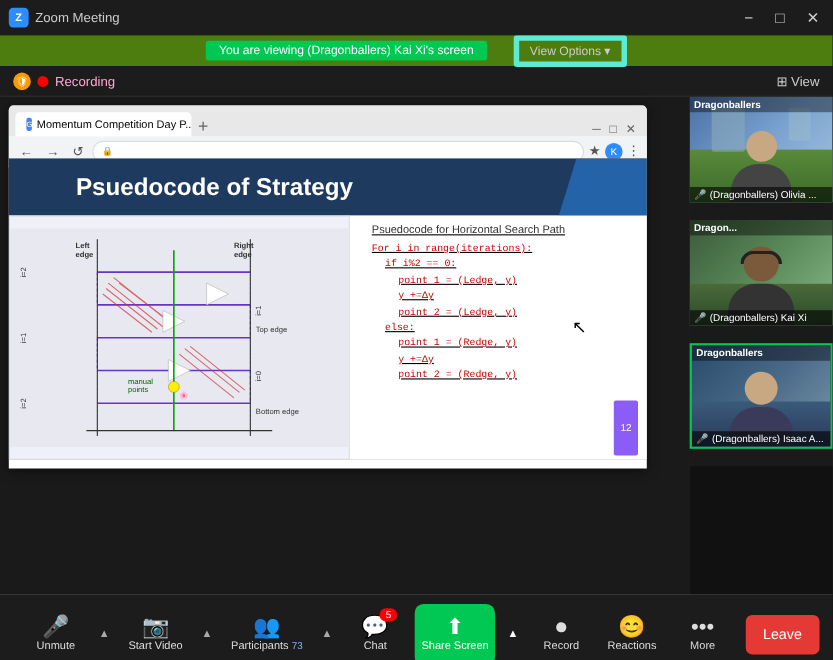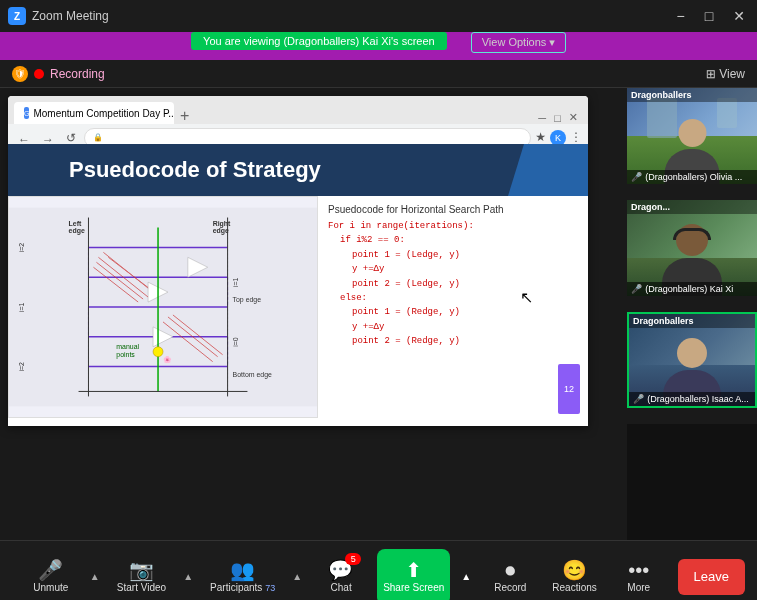--- a/index.html
+++ b/index.html
@@ -51,37 +51,37 @@
     .win-btn {
       color: #ccc;
       font-size: 14px;
       cursor: pointer;
       padding: 2px 4px;
     }
 
     
     .notification-bar {
       height: 28px;
-      background: #a21caf;
-      display: flex;
-      align-items: flex-start;
+      background: #4d7c0f;
+      display: flex;
+      align-items: center;
       justify-content: center;
       gap: 24px;
     }
     .viewing-badge {
       background: #00c853;
       color: white;
       font-size: 11px;
       padding: 3px 12px;
       border-radius: 3px;
       font-weight: 500;
     }
     .view-options-btn {
       background: transparent;
-      border: 1px solid #5eead4;
+      border: 5px solid #5eead4;
       color: #ccc;
       font-size: 11px;
       padding: 3px 10px;
       border-radius: 3px;
       cursor: pointer;
       display: flex;
       align-items: center;
       gap: 4px;
     }
 
@@ -269,22 +269,23 @@
       position: relative;
       border: 1px solid #ddd;
       overflow: hidden;
     }
     .diagram-canvas {
       width: 100%;
       height: 100%;
     }
     .slide-pseudocode {
       flex: 1;
-      padding: 8px 10px;
+      padding: 8px 20px;
       background: white;
+      text-decoration: underline;
     }
     .pseudo-title {
       font-size: 10px;
       color: #333;
       margin-bottom: 4px;
     }
     .pseudo-code {
       font-size: 9px;
       color: #c00;
       line-height: 1.6;

